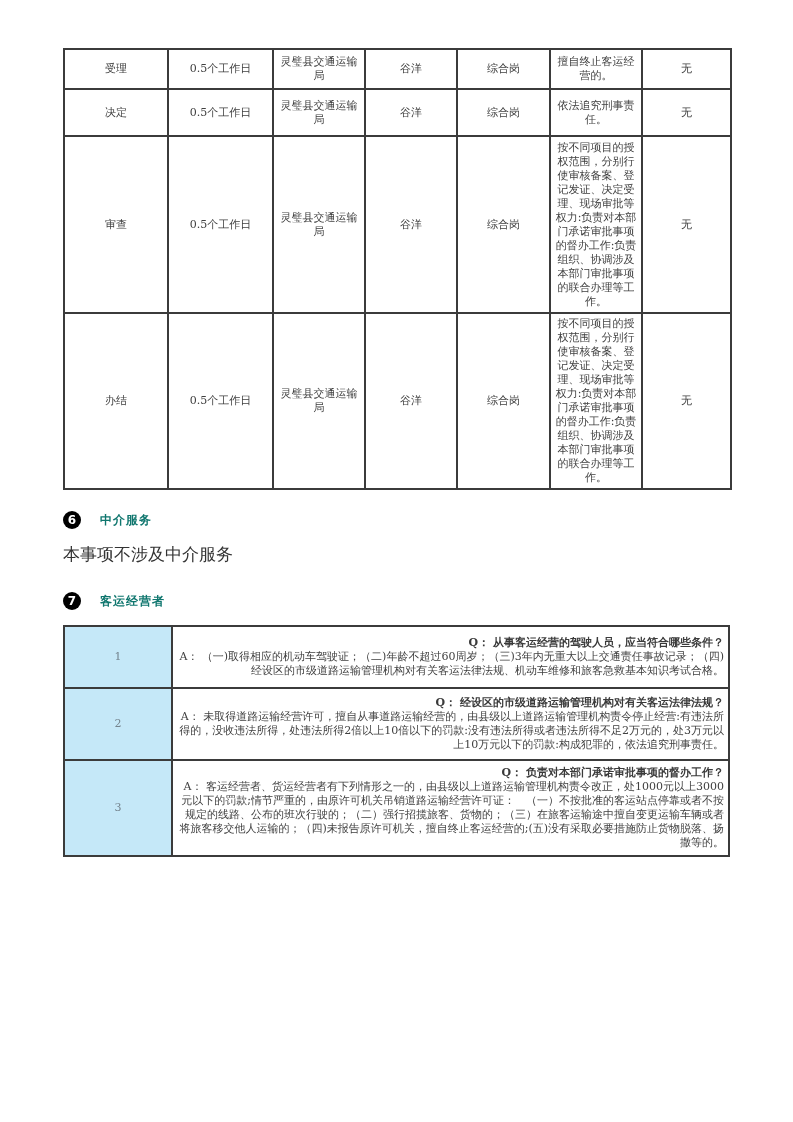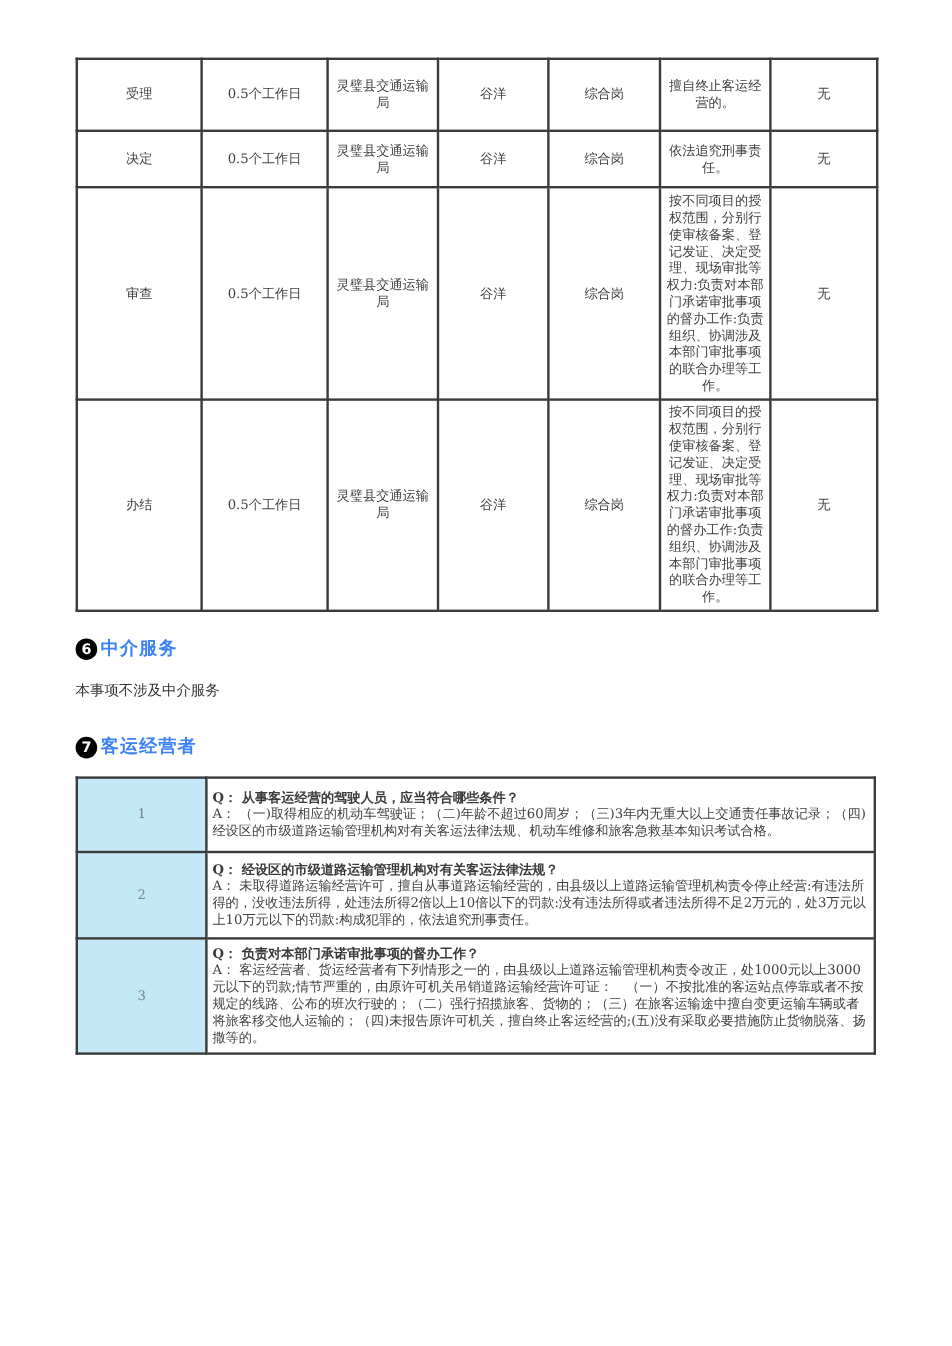--- a/index.html
+++ b/index.html
@@ -19,50 +19,50 @@
   }
 
   
   .process-table col.c1{width:104px;}
   .process-table col.c2{width:105px;}
   .process-table col.c3{width:92px;}
   .process-table col.c4{width:92px;}
   .process-table col.c5{width:93px;}
   .process-table col.c6{width:92px;}
   .process-table col.c7{width:89px;}
-  .process-table tr.r1{height:60px;}
+  .process-table tr.r1{height:40px;}
   .process-table tr.r2{height:47px;}
   .process-table tr.r3{height:177px;}
   .process-table tr.r4{height:176px;}
 
   
   .section-header{display:flex;align-items:center;margin:0;}
   .sh-intermediary{margin-top:21px;}
   .sh-faq{margin-top:31px;}
   .num-circle{
     width:18px;height:18px;border-radius:50%;
     background:#000;color:#fff;
     font-family:"DejaVu Sans","Liberation Sans",sans-serif;
     font-size:12px;font-weight:bold;
     display:inline-flex;align-items:center;justify-content:center;
     flex:0 0 auto;
   }
   .section-title{
-    margin-left:3px;font-size:15px;font-weight:bold;color:#3b82f6;
+    margin-left:19px;font-size:12px;font-weight:bold;color:#0f766e;
     letter-spacing:1px;
   }
-  .note{font-size:12px;color:#333;margin:18px 0 0 0;line-height:14px;}
+  .note{font-size:17px;color:#333;margin:18px 0 0 0;line-height:14px;}
 
   
   .faq-table{margin-top:15px;}
   .faq-table td.idx{
     width:100px;background:#c5e8f8;color:#74848e;
     font-size:11px;
   }
-  .faq-table td.qa{text-align:left;padding:4px 4px;}
+  .faq-table td.qa{text-align:right;padding:4px 4px;}
   .faq-table tr.f1{height:62px;}
   .faq-table tr.f2{height:72px;}
   .faq-table tr.f3{height:96px;}
   .faq-q{font-weight:bold;color:#3a3a3a;}
   .faq-a{color:#3f3f3f;}
 </style>
 </head>
 <body>
 
 <div class="page">

